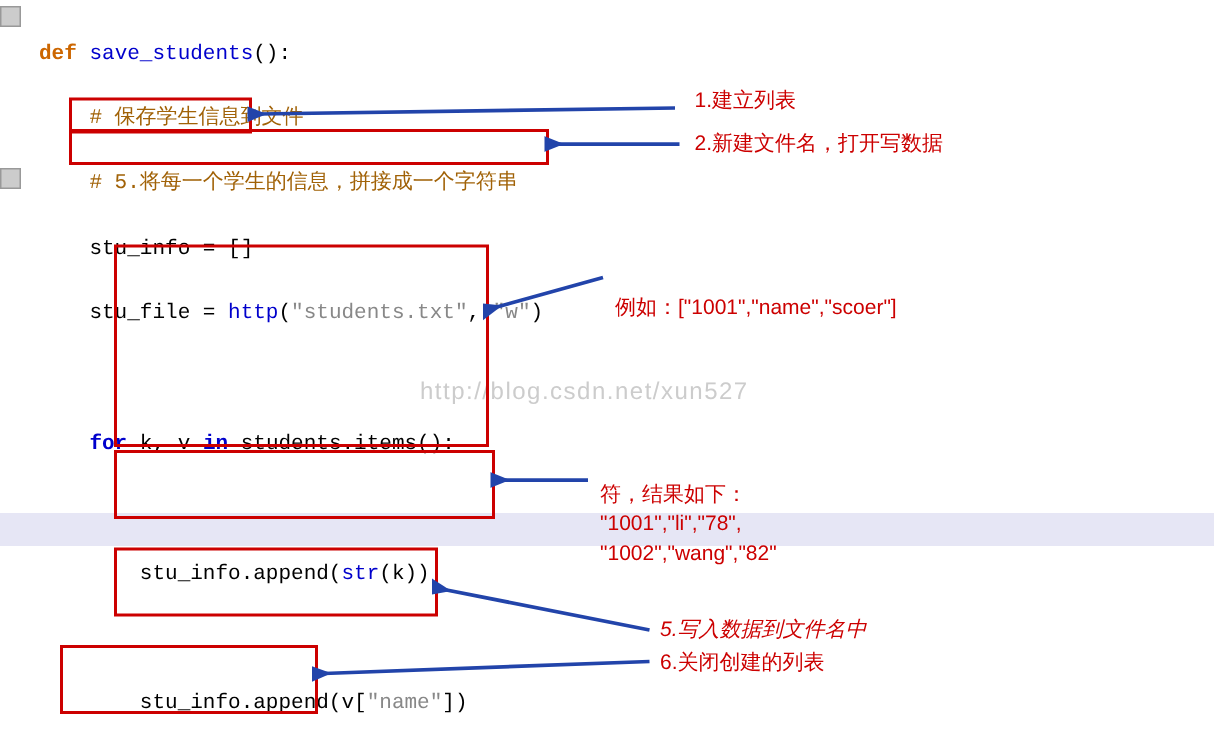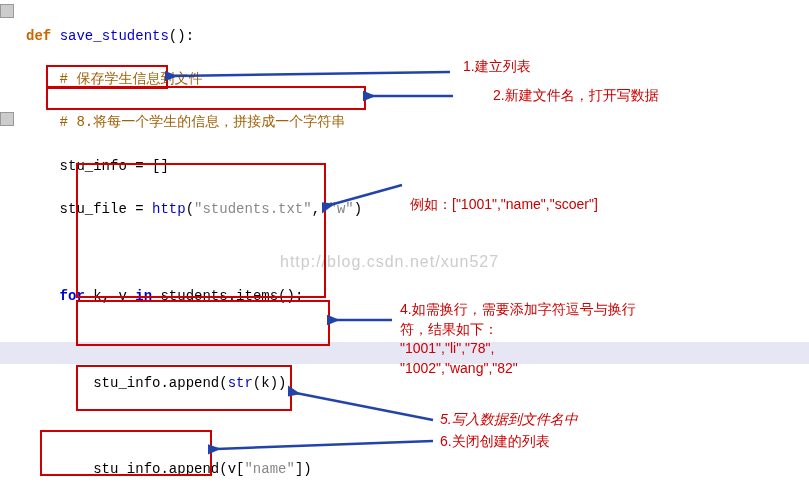--- a/index.html
+++ b/index.html
@@ -36,21 +36,21 @@
 <div class="gutter">
   <div class="gut-box" style="top:4px;"></div>
   <div class="gut-box" style="top:112px;"></div>
 </div>
 
 <div class="hl" style="top:342px;"></div>
 
 <div class="code-area" style="margin-left:18px;">
 <div class="code-line"><span class="def">def</span> <span class="fname">save_students</span><span class="punc">():</span></div>
 <div class="code-line">    <span class="comment"># 保存学生信息到文件</span></div>
-<div class="code-line">    <span class="comment"># 8.将每一个学生的信息，拼接成一个字符串</span></div>
+<div class="code-line">    <span class="comment"># 5.将每一个学生的信息，拼接成一个字符串</span></div>
 <div class="code-line">    <span class="name">stu_info = []</span></div>
 <div class="code-line">    <span class="name">stu_file = </span><span class="fname">http</span><span class="punc">(</span><span class="str">"students.txt"</span><span class="punc">, </span><span class="str">"w"</span><span class="punc">)</span></div>
 <div class="code-line"> </div>
 <div class="code-line">    <span class="kw">for</span><span class="name"> k, v </span><span class="kw">in</span><span class="name"> students.items():</span></div>
 <div class="code-line"> </div>
 <div class="code-line">        <span class="name">stu_info.append(</span><span class="fname">str</span><span class="name">(k))</span></div>
 <div class="code-line"> </div>
 <div class="code-line">        <span class="name">stu_info.append(v[</span><span class="str">"name"</span><span class="name">])</span></div>
 
 
@@ -115,27 +115,27 @@
 <svg class="arrow" style="left:208px; top:435px; width:230px; height:20px;">
   <defs>
       <marker id="ah6" markerWidth="10" markerHeight="8" refX="2" refY="4" orient="auto">
         <polygon points="10,0 0,4 10,8" fill="#2244aa"></polygon>
       </marker>
     </defs>
   <line x1="225" y1="6" x2="8" y2="14" stroke="#2244aa" stroke-width="2.5" marker-end="url(#ah6)"></line>
 </svg>
 
 <div class="ann" style="left:463px; top:57px;">1.建立列表</div>
-<div class="ann" style="left:463px; top:86px;margin-left:30px;">2.新建文件名，打开写数据</div>
+<div class="ann" style="left:463px; top:86px;">2.新建文件名，打开写数据</div>
 <div class="ann" style="left:410px; top:175px;">
   <br>
   <span>例如：["1001","name","scoer"]</span>
 </div>
 <div class="ann" style="left:400px; top:300px;">
-  <span>4.如需换行，需要添加字符逗号与换行</span><br>
+  <br>
   <span>符，结果如下：</span><br>
   <span>"1001","li","78",</span><br>
   <span>"1002","wang","82"</span>
 </div>
 <div class="ann" style="left:440px; top:410px;font-style:italic;">5.写入数据到文件名中</div>
 <div class="ann" style="left:440px; top:432px;">6.关闭创建的列表</div>
 
 <div class="wm" style="left:280px; top:250px;">http://blog.csdn.net/xun527</div>
 
 </body></html>

